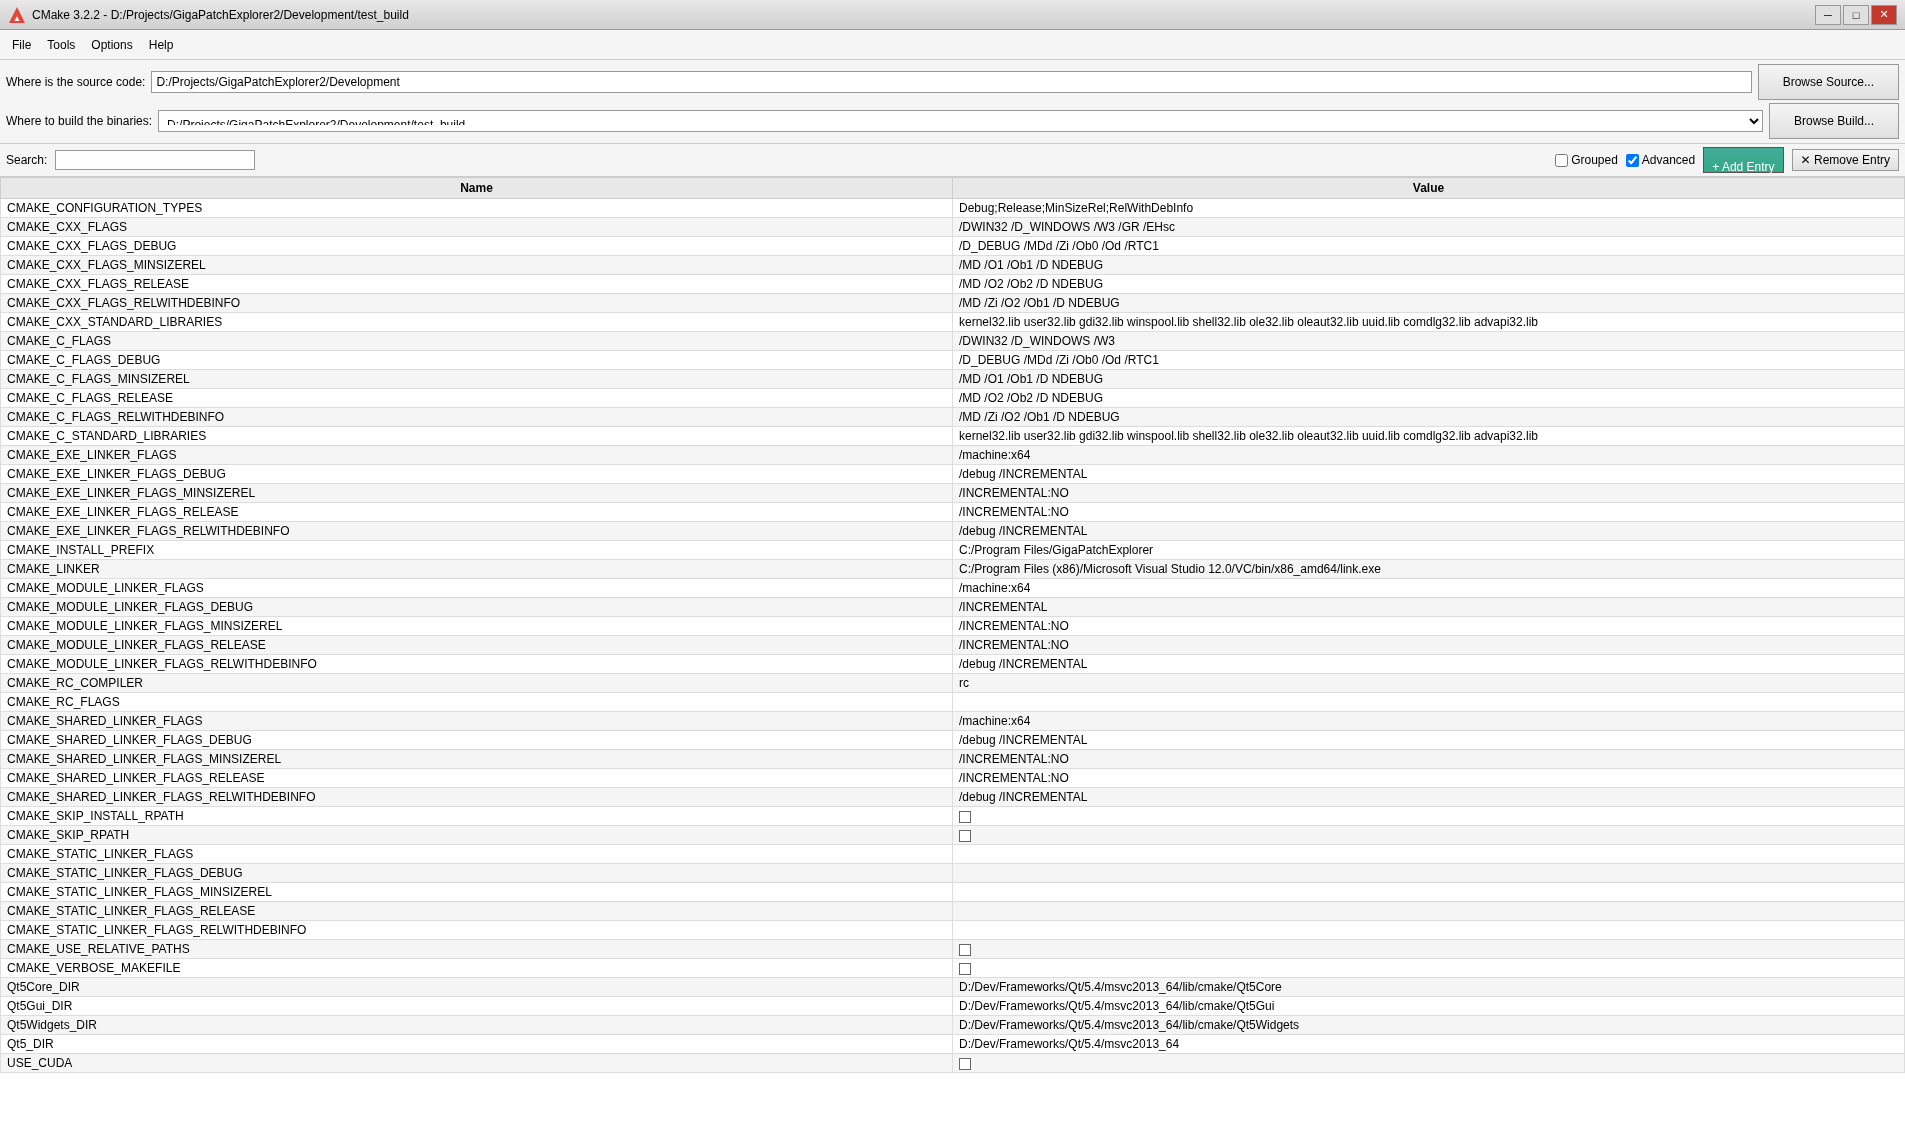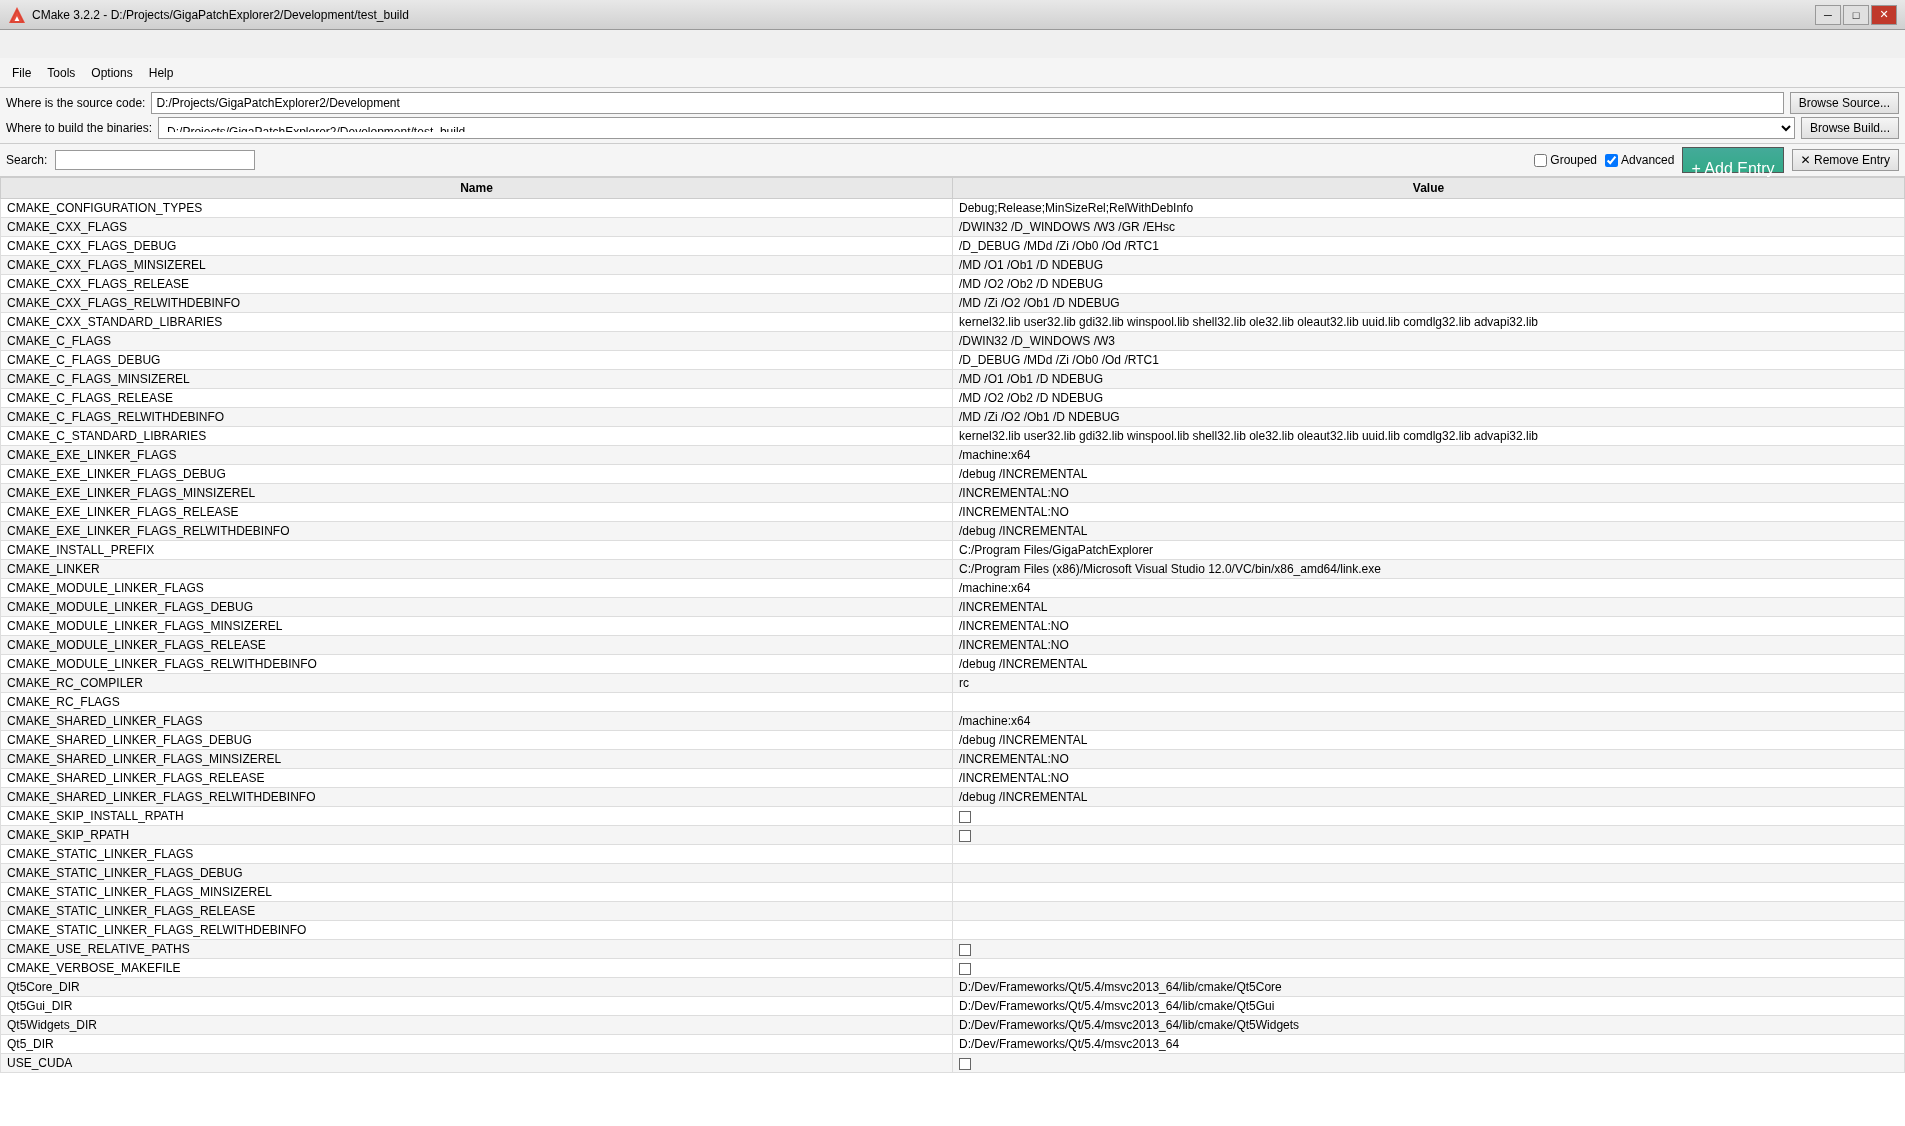--- a/index.html
+++ b/index.html
@@ -53,21 +53,20 @@
       background: #c0392b;
       color: white;
     }
     .menu-bar {
       background: #f5f5f5;
       border-bottom: 1px solid #ccc;
       height: 30px;
       display: flex;
       align-items: center;
       padding: 0 4px;
-      margin-top: 28px;
     }
     .menu-item {
       padding: 2px 8px;
       cursor: pointer;
       font-size: 12px;
     }
     .toolbar {
       background: #f5f5f5;
       border-bottom: 1px solid #ccc;
       padding: 4px 6px;
@@ -86,22 +85,22 @@
     }
     .toolbar-input {
       flex: 1;
       height: 22px;
       border: 1px solid #999;
       background: white;
       padding: 6px 4px;
       font-size: 12px;
     }
     .toolbar-btn {
-      height: 22px;
-      padding: 0 8px;
+      height: 36px;
+      padding: 0 24px;
       border: 1px solid #999;
       background: linear-gradient(to bottom, #f5f5f5, #e0e0e0);
       cursor: pointer;
       font-size: 12px;
       white-space: nowrap;
     }
     .search-row {
       display: flex;
       align-items: center;
       gap: 8px;
@@ -127,21 +126,21 @@
       gap: 3px;
       font-size: 12px;
     }
     .add-btn {
       height: 22px;
       padding: 12px 8px;
       border: 1px solid #555;
       background: linear-gradient(to bottom, #4a9, #3a8);
       color: white;
       cursor: pointer;
-      font-size: 16px;
+      font-size: 12px;
       white-space: nowrap;
     }
     .remove-btn {
       height: 22px;
       padding: 0 8px;
       border: 1px solid #999;
       background: linear-gradient(to bottom, #f5f5f5, #e0e0e0);
       cursor: pointer;
       font-size: 12px;
       white-space: nowrap;

